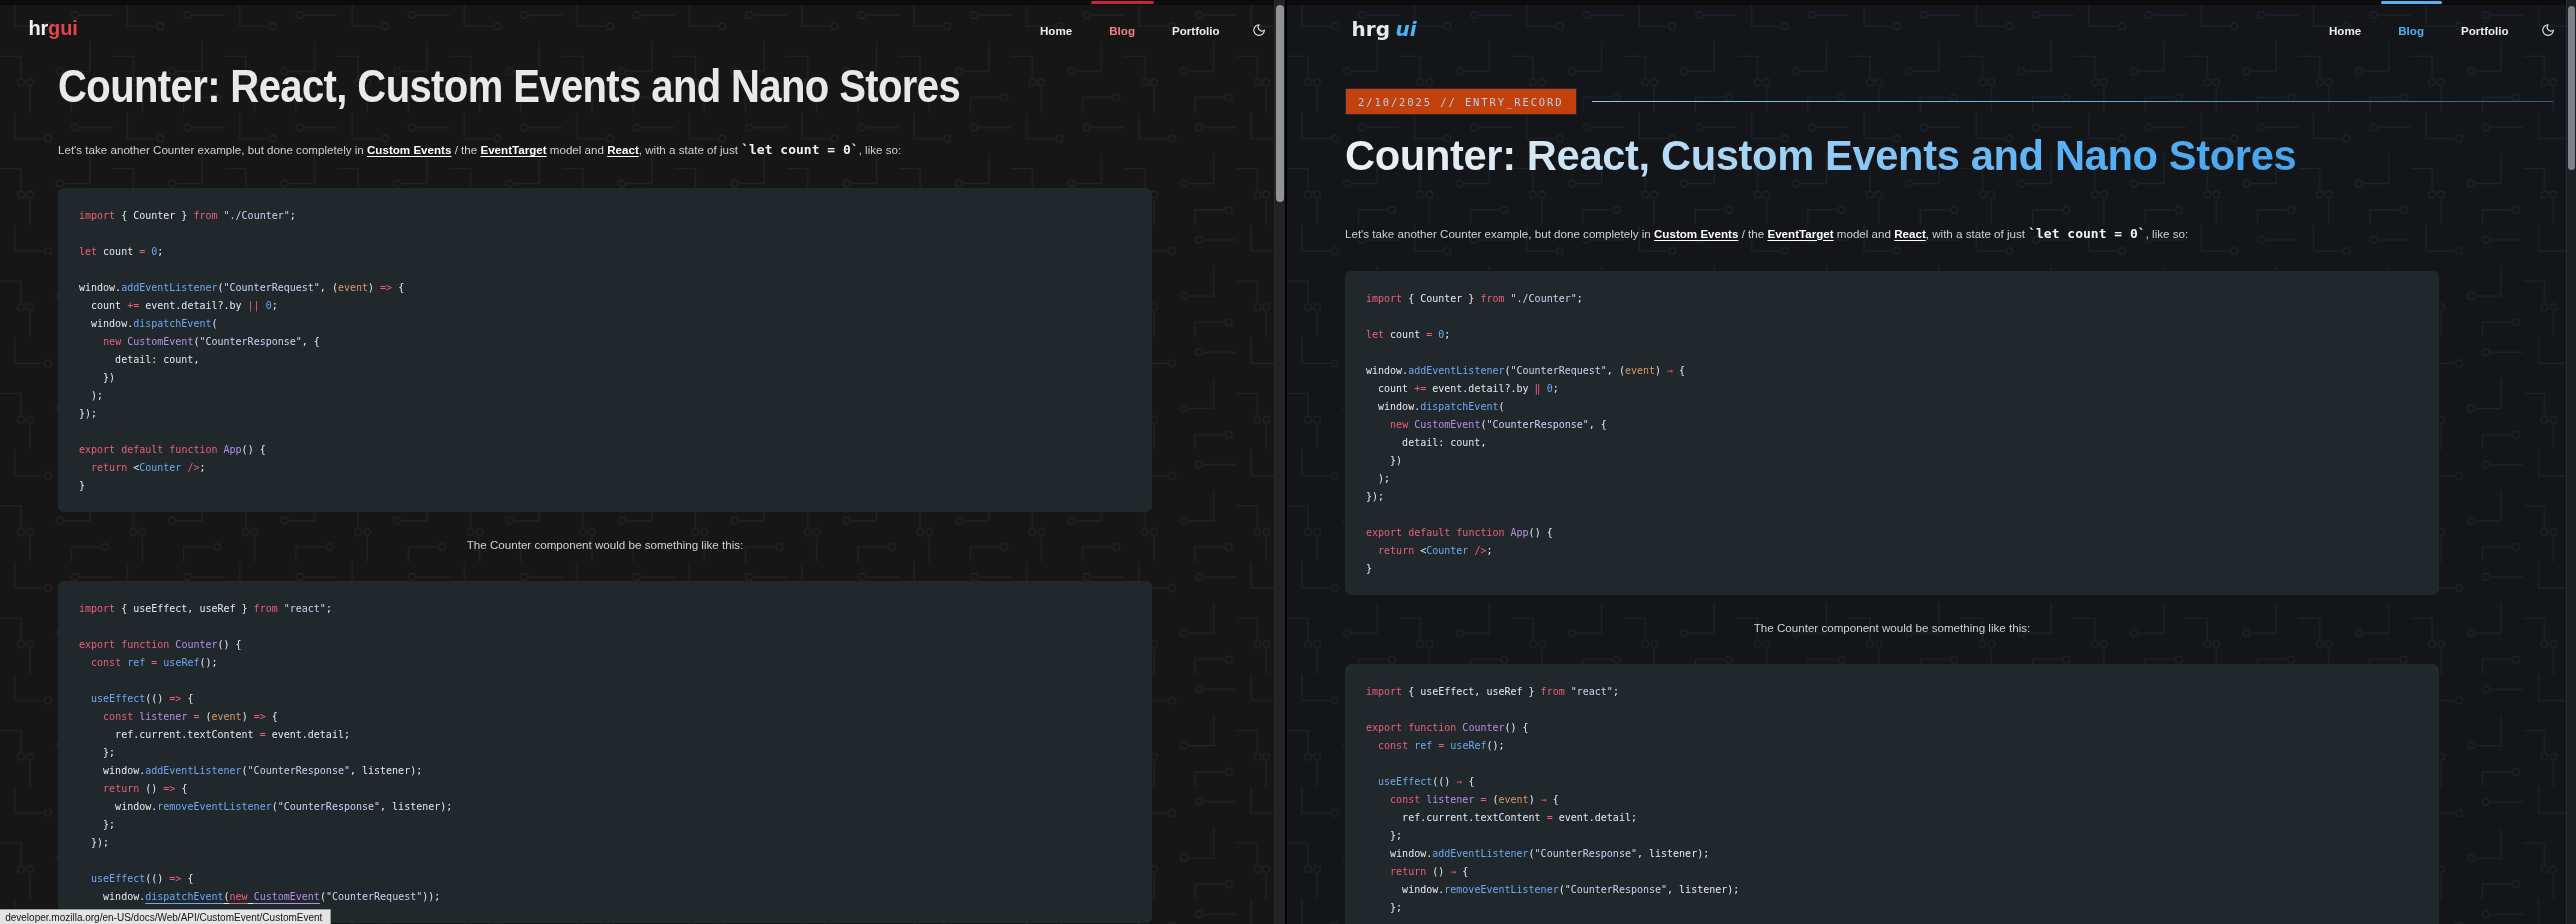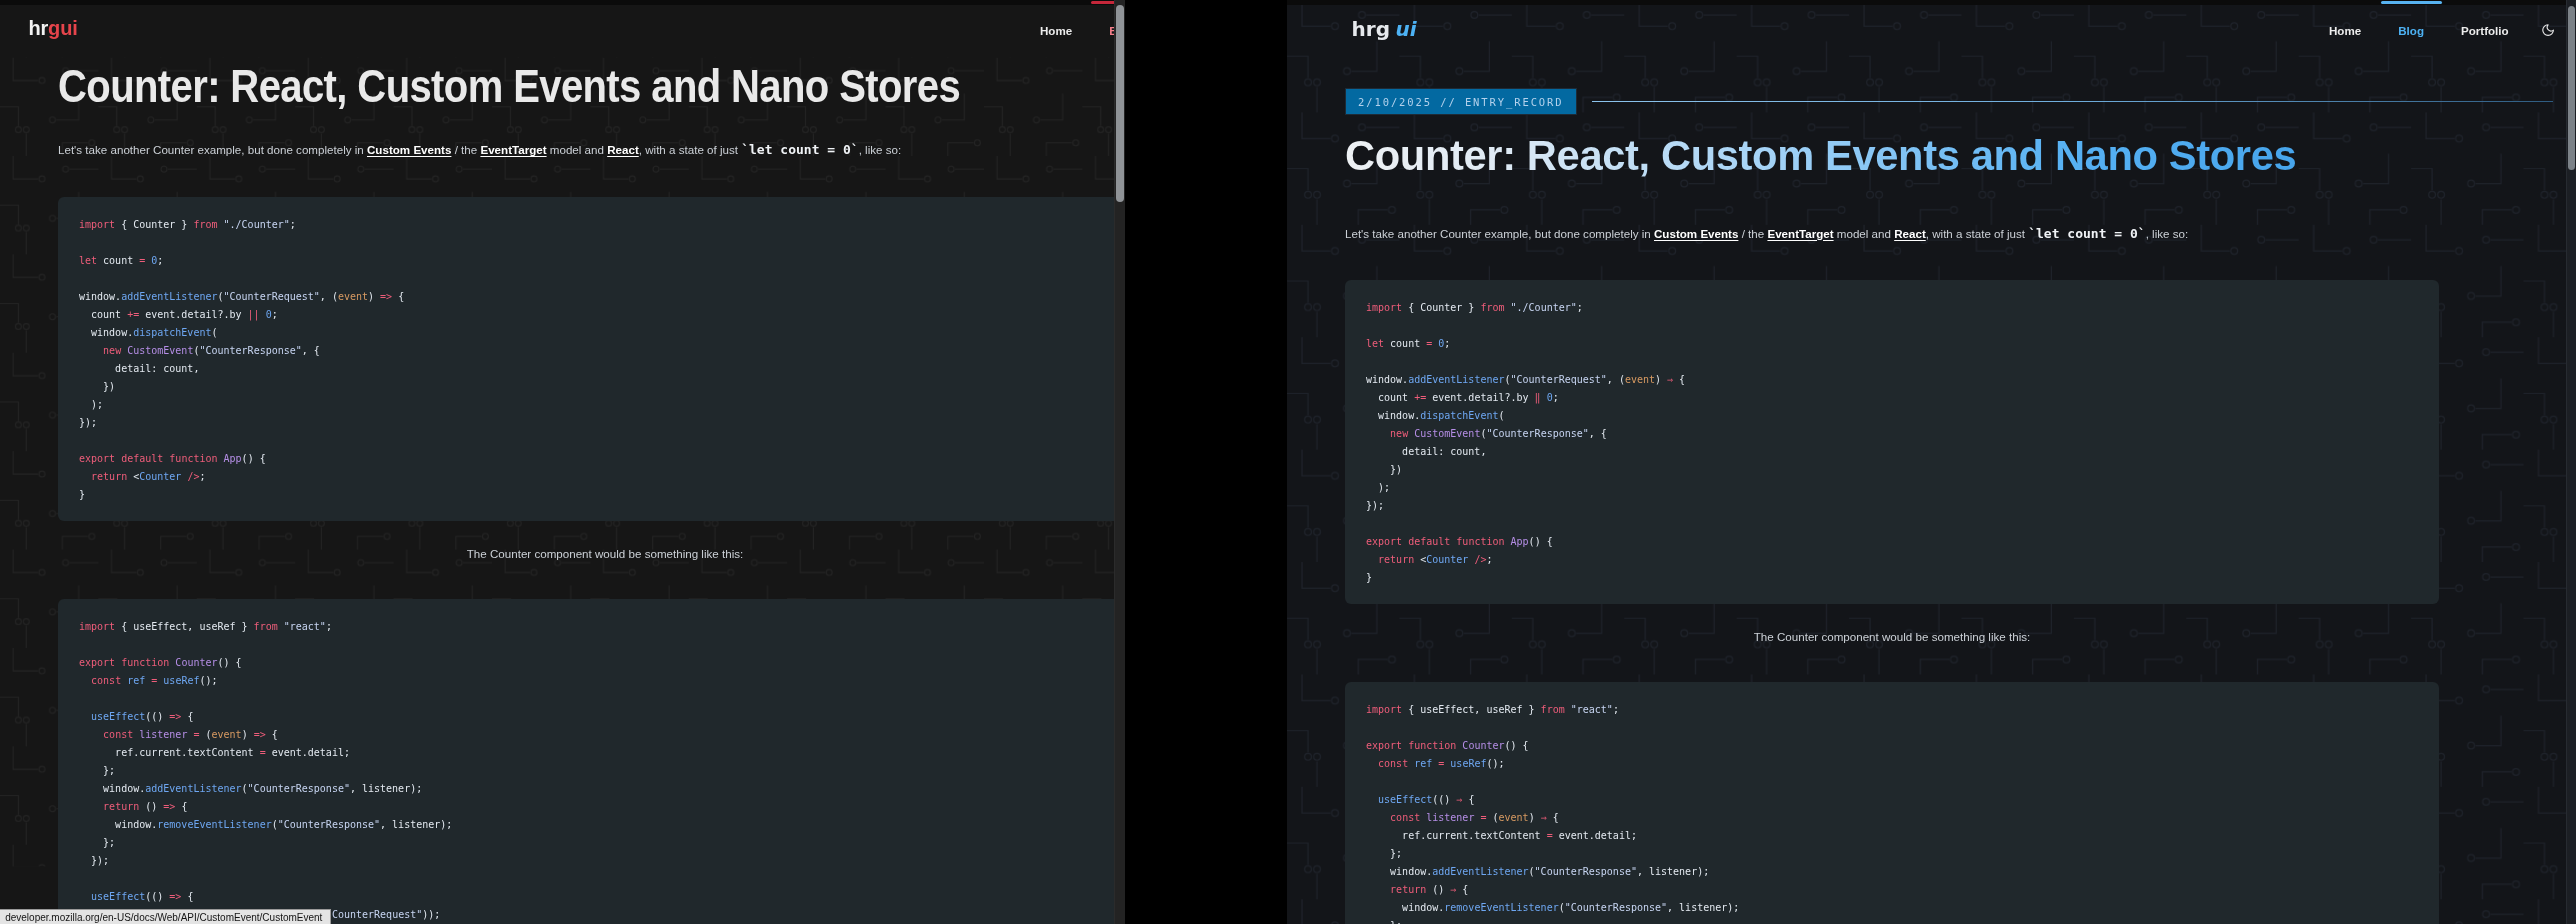--- a/index.html
+++ b/index.html
@@ -2,21 +2,21 @@
 <html style="font-size:12px"><head>
 <meta charset="utf-8">
 <style>
   * { box-sizing: border-box; }
   html,body { margin:0; padding:0; }
   body {
     width:2576px; height:924px; position:relative; overflow:hidden;
     background:#000; font-family:"Liberation Sans", sans-serif;
   }
   .window { position:absolute; top:0; height:924px; overflow:hidden; }
-  .window.left  { left:0;      width:1125px; background:#161616; }
+  .window.left  { left:0;      width:1285px; background:#161616; }
   .window.right { left:1287px; width:1289px; background:#131519; }
   .bg-pattern { position:absolute; inset:0; z-index:0; pointer-events:none; }
 
   
   .hdr { position:relative; height:55px; z-index:2; }
   .topstrip { position:absolute; top:0; left:0; right:0; height:4.5px; background:#0b0b0b; }
   .tab-indicator { position:absolute; top:0.7px; height:3px; border-radius:1.5px; }
   .left  .tab-indicator { left:1091px; width:63px; background:#c5273a; }
   .right .tab-indicator { left:1094px; width:61px; background:#57b2f0; }
   .logo { position:absolute; left:28.5px; top:16.5px; font-size:20px; font-weight:700; letter-spacing:-0.2px; cursor:pointer; }
@@ -36,39 +36,39 @@
   
   .content { position:relative; z-index:1; margin-left:58px; width:1094px; }
   .post-date { margin-top:33px; font-family:"DejaVu Sans Mono", monospace; font-size:9.7px; color:#979da4; }
   .left h1.post-title {
     margin:7.5px 0 0; font-size:46px; line-height:1.04; font-weight:800; color:#e9e9e9;
     letter-spacing:-0.7px; transform:scaleX(.87); transform-origin:0 50%; white-space:nowrap;
   }
   .meta-row { margin-top:33px; width:1208px; display:flex; align-items:center; }
   .meta-badge {
     font-family:"DejaVu Sans Mono", monospace; font-size:10.5px; letter-spacing:1.9px;
-    color:#b3d1ec; background:#0369a1; border:0.7px solid #1d2a36; padding:6.7px 12px; white-space:nowrap;
+    color:#b3d1ec; background:#c2410c; border:0.7px solid #1d2a36; padding:6.7px 12px; white-space:nowrap;
   }
   .meta-line { flex:1; height:1.5px; margin-left:15px; background:linear-gradient(90deg,#8cc3ec 0%,#7ab4e2 45%,#33false 0%, #33false); background:linear-gradient(90deg,#8cc3ec 0%,#6faddc 50%,#2e5b80 100%); }
   .right h1.post-title {
     margin:18px 0 0; font-size:43px; line-height:1.05; font-weight:700; letter-spacing:-0.4px;
     transform:scaleX(.97); transform-origin:0 50%; white-space:nowrap;
     background:linear-gradient(90deg,#eef1f4 0%,#dfeaf4 14%,#a3d2f6 40%,#57b1f3 68%,#3f9fe8 100%);
     -webkit-background-clip:text; background-clip:text; color:transparent;
   }
   .subtitle { margin-top:21px; font-size:12px; line-height:1.45; color:#9aa1a9; }
   .prose { margin-top:30px; font-size:11.6px; line-height:1.5; color:#ccd1d7; }
   .right .prose.intro { margin-top:45px; }
   .prose a.ilink { color:#fff; font-weight:700; text-decoration:underline; text-underline-offset:2.2px; cursor:pointer; }
   .prose code.icode { font-family:"DejaVu Sans Mono", monospace; font-weight:700; font-size:13px; color:#f0f3f6; }
   .between { margin-top:24px;text-align:center; }
 
   
   .codeblock {
-    margin-top:37px; background:#20282c; border-radius:6px; padding:19px 21px 17px;
+    margin-top:28px; background:#20282c; border-radius:6px; padding:19px 21px 17px;
     font-family:"DejaVu Sans Mono", monospace; font-size:10px; color:#e3e9f0; overflow:hidden;
   }
   .code-line { white-space:pre; line-height:18px; height:18px; }
   .tok-p { color:#e3e9f0; }
   .tok-k { color:#ee5d7a; }
   .tok-o { color:#ee5d7a; }
   .tok-f { color:#6ea7f2; }
   .tok-t { color:#b58ee6; }
   .tok-s { color:#c7d5f2; }
   .tok-n { color:#6ea7f2; }

